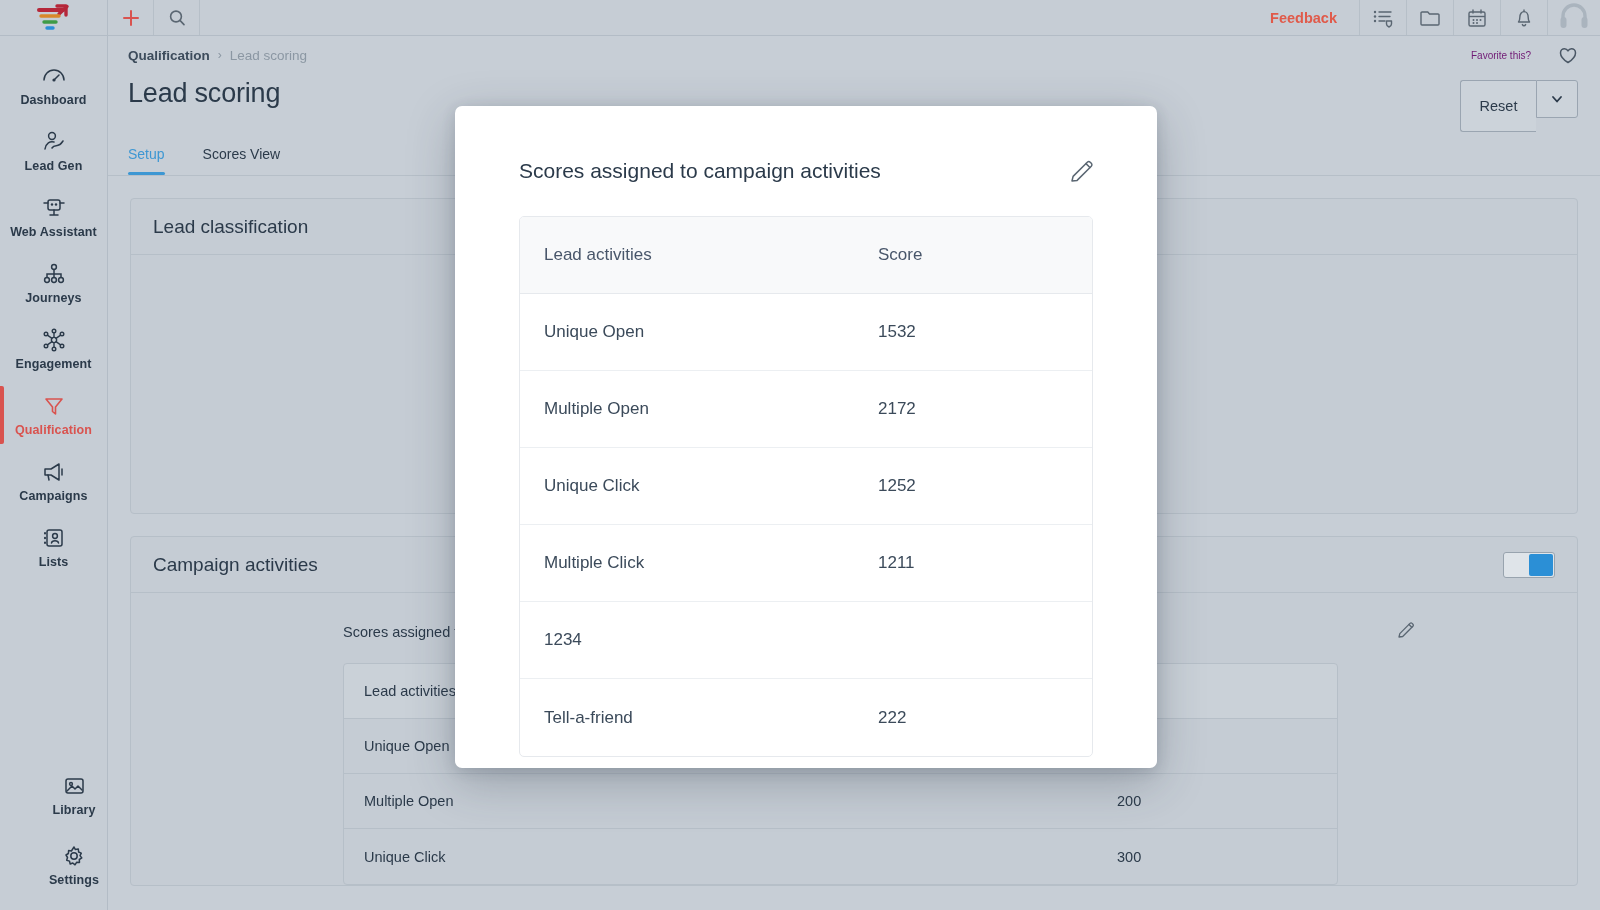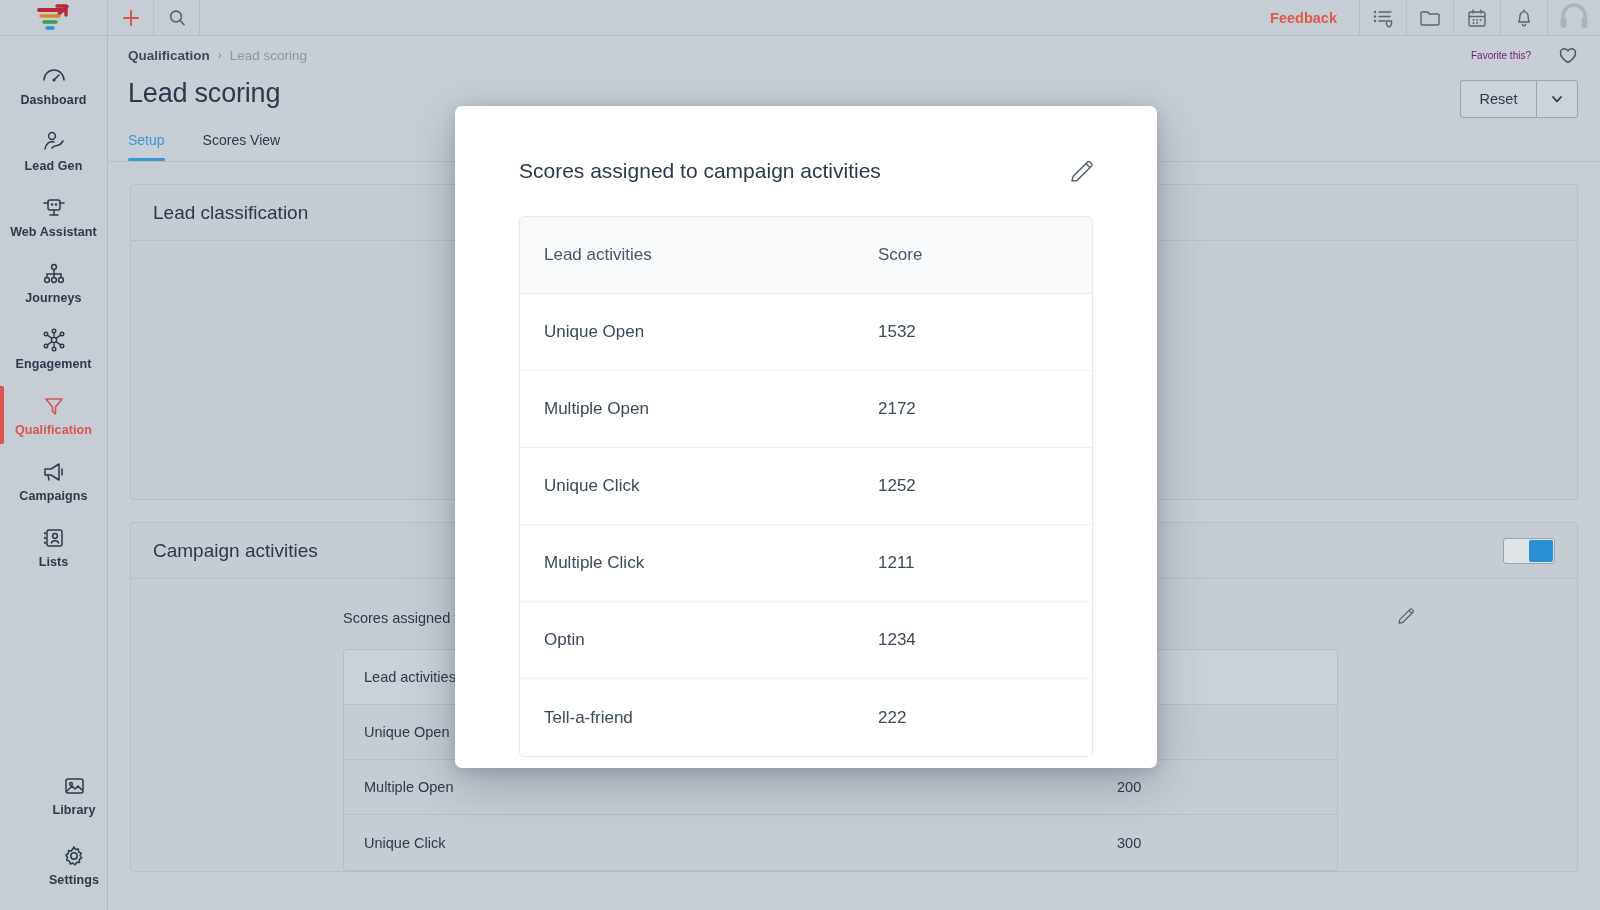--- a/index.html
+++ b/index.html
@@ -86,21 +86,21 @@
   .crumb .c2 { color: #8b97a3; font-weight: 400; }
   .fav { display: flex; align-items: center; gap: 27px; font-size: 10px; color: #701a75; cursor: pointer; }
 
   .titlerow {
     display: flex; align-items: flex-start; justify-content: space-between;
     padding: 4px 22px 0 20px;
   }
   .ptitle { font-size: 27px; font-weight: 400; color: #2b3a4a; letter-spacing: -.2px; }
   .btngroup { display: flex; margin-top: 2px; }
   .btn-reset {
-    height: 38px; min-width: 76px; padding: 0 16px;
+    height: 52px; min-width: 76px; padding: 0 16px;
     background: #ccd3da; border: 1px solid #9aa5b1; border-right: none;
     border-radius: 3px 0 0 3px;
     font-size: 14.5px; color: #2b3a4a; cursor: pointer;
     display: flex; align-items: center; justify-content: center;
     font-family: "Liberation Sans", sans-serif;
   }
   .btn-caret {
     height: 38px; width: 42px;
     background: #ccd3da; border: 1px solid #9aa5b1; border-radius: 0 3px 3px 0;
     display: flex; align-items: center; justify-content: center; cursor: pointer;
@@ -506,21 +506,20 @@
       </div>
       <div class="mrow">
         <div class="m-act">Unique Click</div>
         <div class="m-sco">1252</div>
       </div>
       <div class="mrow">
         <div class="m-act">Multiple Click</div>
         <div class="m-sco">1211</div>
       </div>
       <div class="mrow">
-        <div class="m-act">Optin</div>
         <div class="m-sco">1234</div>
       </div>
       <div class="mrow">
         <div class="m-act">Tell-a-friend</div>
         <div class="m-sco">222</div>
       </div>
     </div>
   </div>
 
 </div>

